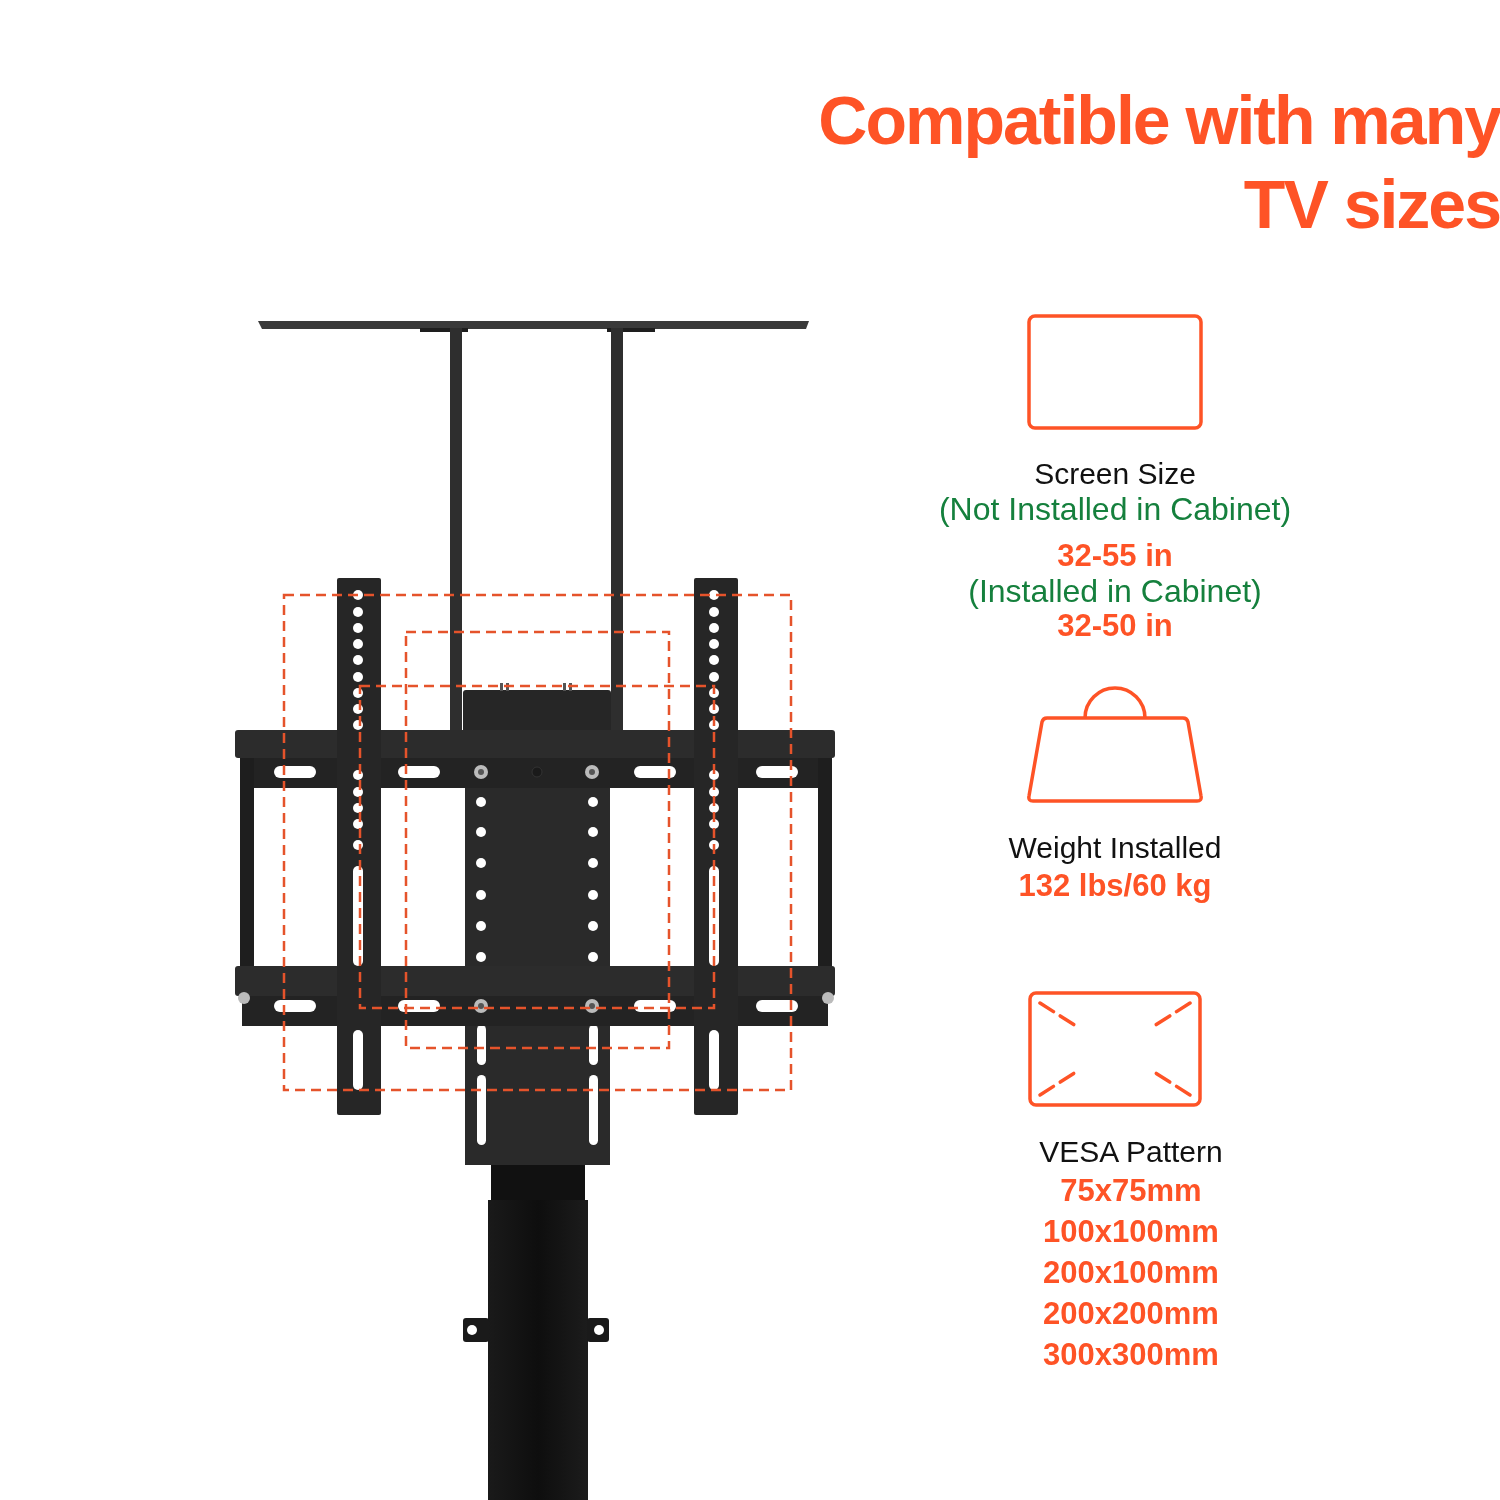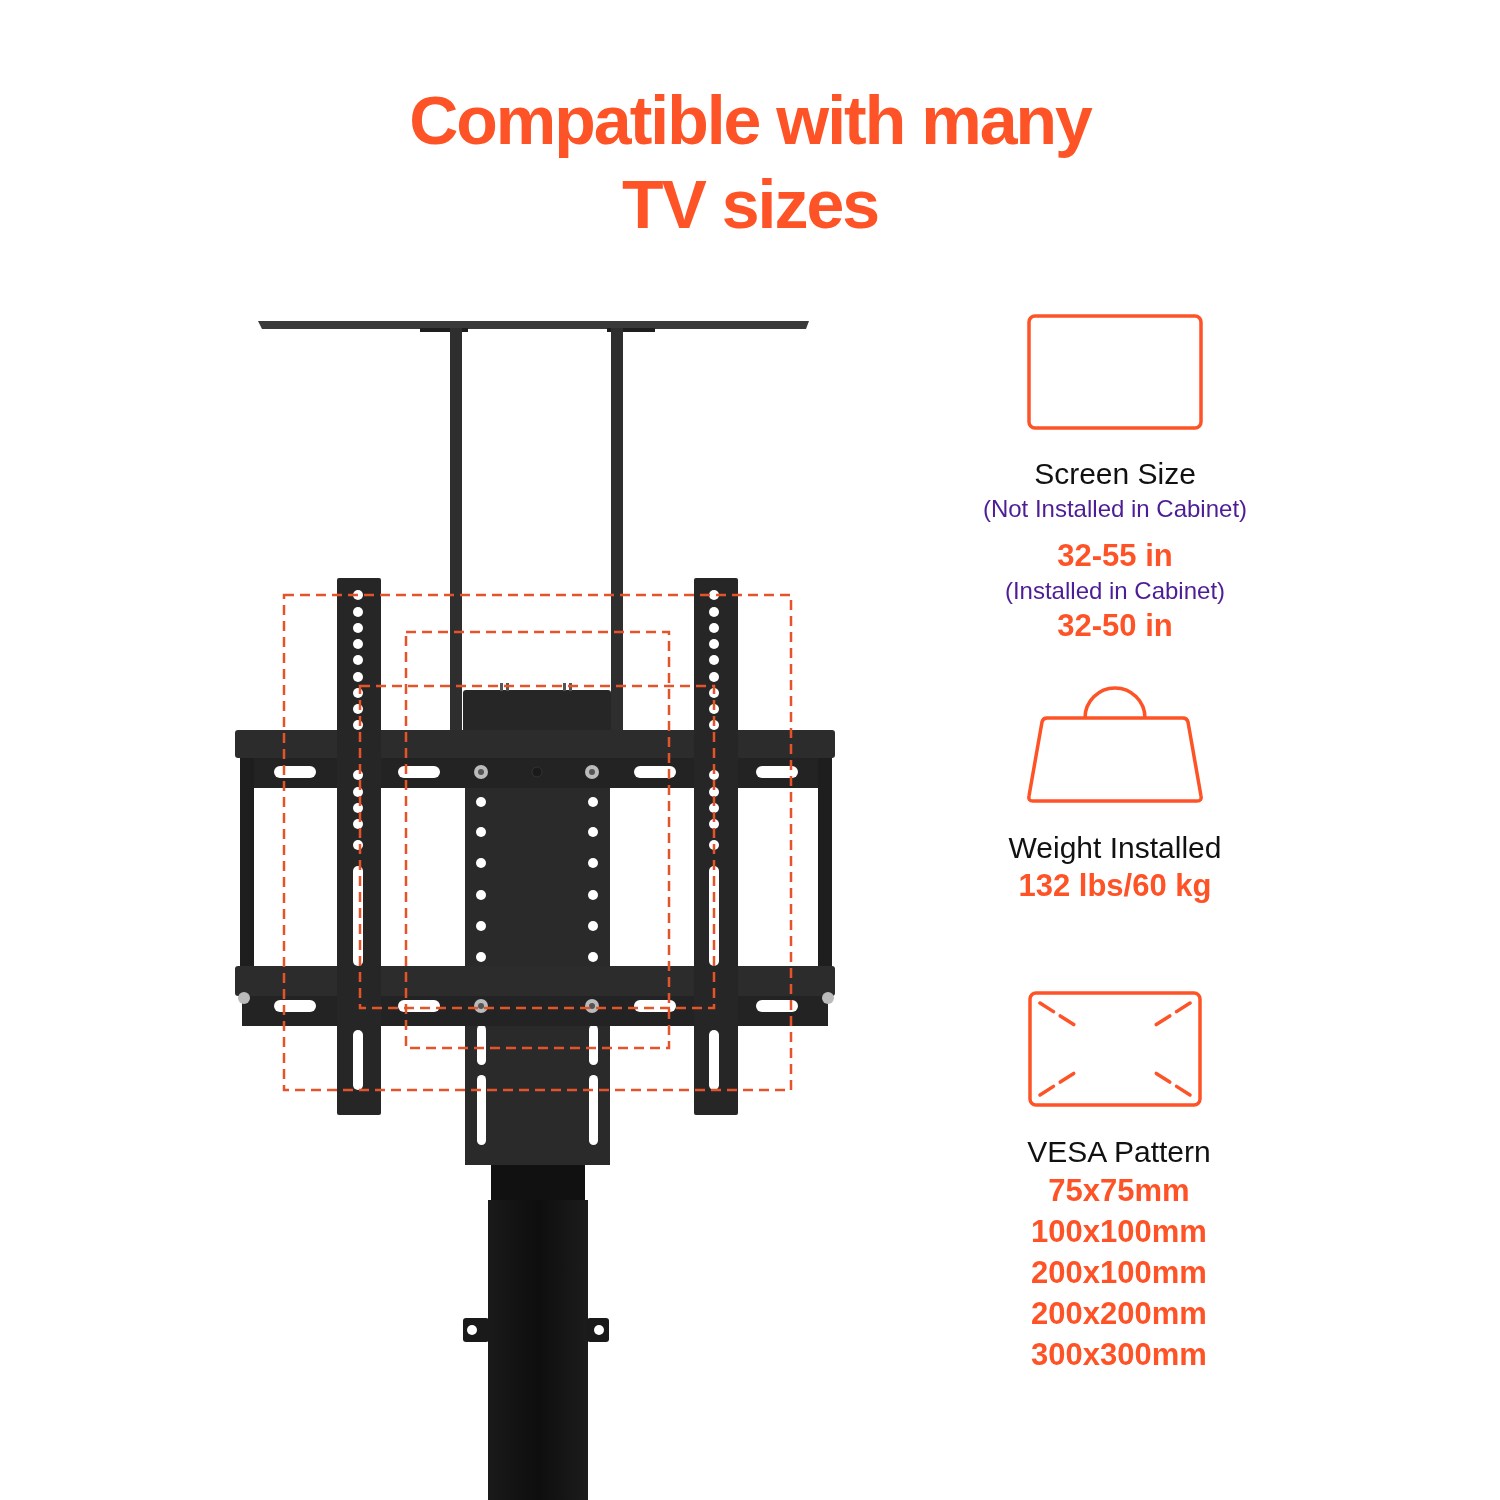--- a/index.html
+++ b/index.html
@@ -3,26 +3,26 @@
   <meta charset="utf-8">
   <style>
     html, body { margin: 0; padding: 0; background: #ffffff; }
     body { width: 1500px; height: 1500px; position: relative; overflow: hidden; font-family: "Liberation Sans", sans-serif; }
     .title {
       position: absolute; left: 0; top: 78px; width: 1500px;
       text-align: center; color: #fe5326; font-weight: 700;
       font-size: 68px; line-height: 84px; letter-spacing: -2px;
       font-family: "Liberation Sans", sans-serif;
     }
-    .title span { display: block; }
+    .title span { display: block; text-align: right; }
     .product { position: absolute; left: 0; top: 0; width: 1500px; height: 1500px; }
     .spec { position: absolute; left: 915px; width: 400px; text-align: center; }
     .spec .icon { position: absolute; }
     .spec-label { color: #111111; font-size: 30px; line-height: 36px; font-family: "Liberation Sans", sans-serif; margin-top: 8px; }
-    .spec-sub { color: #4c1d95; font-size: 24px; line-height: 34px; font-family: "Liberation Sans", sans-serif; }
+    .spec-sub { color: #15803d; font-size: 32px; line-height: 34px; font-family: "Liberation Sans", sans-serif; }
     .spec-value { color: #fe5326; font-size: 31px; line-height: 40px; font-weight: 700; font-family: "Liberation Sans", sans-serif; }
     .vesa-list .spec-value { line-height: 41px; }
   </style>
 </head>
 <body>
 
 <div class="title">
   <span>Compatible with many</span>
   <span>TV sizes</span>
 </div>
@@ -195,21 +195,21 @@
 <div class="spec" style="top:988px;height:430px;">
   <svg class="icon" style="left:113px;top:3px;" width="174" height="116" viewBox="0 0 174 116">
     <rect x="2" y="2" width="170" height="112" rx="6" fill="none" stroke="#fe5326" stroke-width="3.5"></rect>
     <g stroke="#fe5326" stroke-width="3.5" stroke-linecap="round" stroke-dasharray="16 8">
       <line x1="12" y1="12" x2="48" y2="35"></line>
       <line x1="162" y1="12" x2="126" y2="35"></line>
       <line x1="12" y1="104" x2="48" y2="81"></line>
       <line x1="162" y1="104" x2="126" y2="81"></line>
     </g>
   </svg>
-  <div class="vesa-list" style="position:absolute;top:138px;left:4px;width:400px;">
+  <div class="vesa-list" style="position:absolute;top:138px;left:16px;width:400px;">
     <div class="spec-label">VESA Pattern</div>
     <div class="spec-value">75x75mm</div>
     <div class="spec-value">100x100mm</div>
     <div class="spec-value">200x100mm</div>
     <div class="spec-value">200x200mm</div>
     <div class="spec-value">300x300mm</div>
   </div>
 </div>
 
 </body></html>

